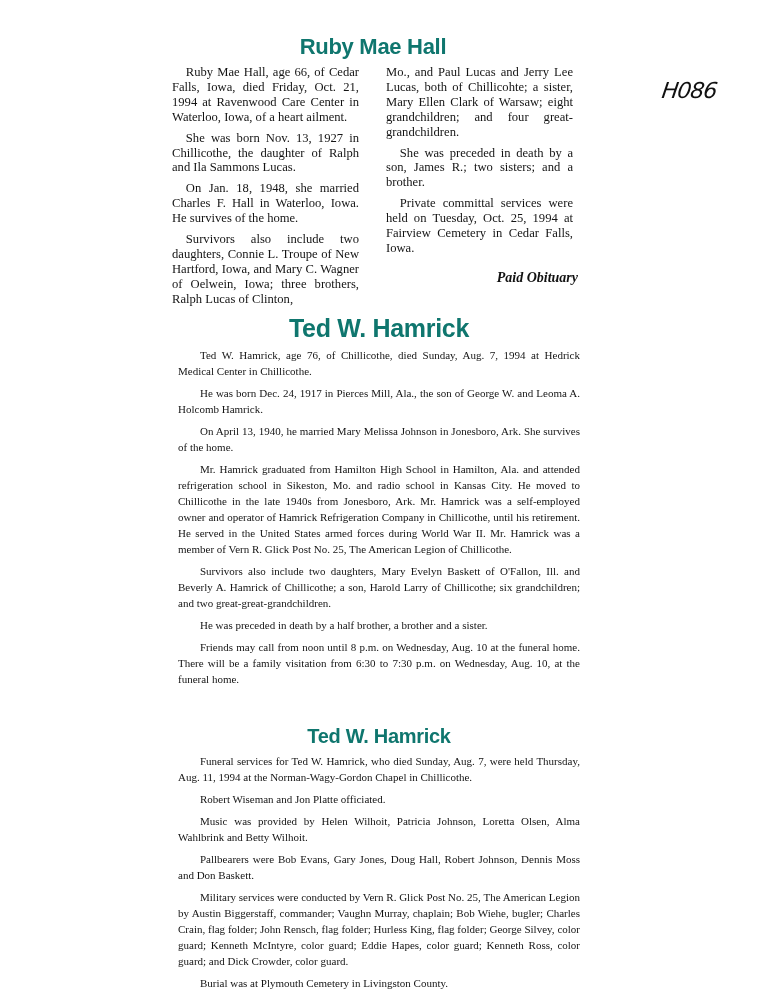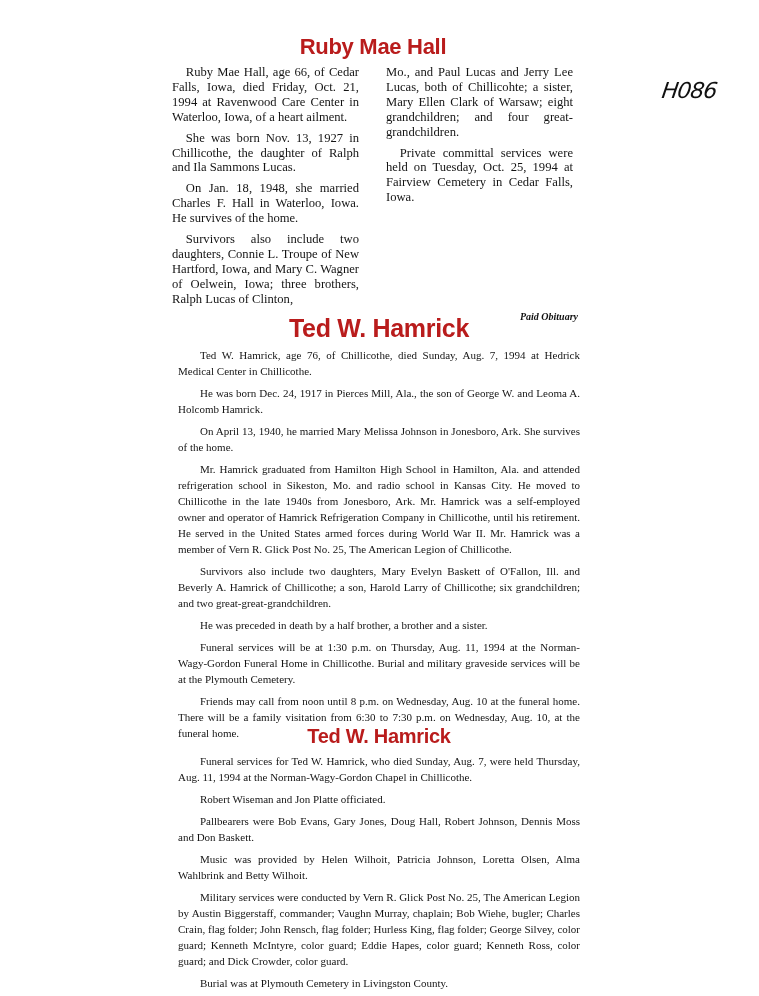--- a/index.html
+++ b/index.html
@@ -1,63 +1,63 @@
 <!DOCTYPE html>
 <html><head>
 <meta charset="utf-8">
 <style>
   html, body { margin: 0; padding: 0; background: #ffffff; }
   body { width: 759px; height: 996px; position: relative; overflow: hidden; color: #111; }
-  .title { position: absolute; font-family: "Liberation Sans", sans-serif; font-weight: bold; text-align: center; color: #b91c1c; letter-spacing: -0.3px; }
+  .title { position: absolute; font-family: "Liberation Sans", sans-serif; font-weight: bold; text-align: center; color: #0f766e; letter-spacing: -0.3px; }
   .col { position: absolute; font-family: "Liberation Serif", serif; color: #141414; text-align: justify; }
   .col p { margin: 6px; text-indent: 1.1em; }
   .ruby { font-size: 12.6px; line-height: 14.9px; }
   .ted { font-size: 11px; line-height: 16px; }
   .ted p { text-indent: 2em; }
-  .sig { position: absolute; font-family: "Liberation Serif", serif; font-style: italic; font-weight: bold; font-size: 10px; color: #111; margin-top: 41px; }
+  .sig { position: absolute; font-family: "Liberation Serif", serif; font-style: italic; font-weight: bold; font-size: 14px; color: #111; }
   .hand { position: absolute; font-family: "DejaVu Sans", sans-serif; font-size: 22px; font-style: italic; color: #111; letter-spacing: -1px; transform: skewX(-8deg); }
 </style>
 </head>
 <body>
 
 <div class="hand" style="left:662px; top:78px;">H086</div>
 
 <div>
   <div class="title" style="left:166px; width:414px; top:34px; font-size:22px;">Ruby Mae Hall</div>
   <div class="col ruby" style="left:166px; top:59px; width:199px;">
     <p>Ruby Mae Hall, age 66, of Cedar Falls, Iowa, died Friday, Oct. 21, 1994 at Ravenwood Care Center in Waterloo, Iowa, of a heart ailment.</p>
     <p>She was born Nov. 13, 1927 in Chillicothe, the daughter of Ralph and Ila Sammons Lucas.</p>
     <p>On Jan. 18, 1948, she married Charles F. Hall in Waterloo, Iowa. He survives of the home.</p>
     <p>Survivors also include two daughters, Connie L. Troupe of New Hartford, Iowa, and Mary C. Wagner of Oelwein, Iowa; three brothers, Ralph Lucas of Clinton,</p>
   </div>
   <div class="col ruby" style="left:380px; top:59px; width:199px;">
     <p class="cont" style="text-indent:0;">Mo., and Paul Lucas and Jerry Lee Lucas, both of Chillicohte; a sister, Mary Ellen Clark of Warsaw; eight grandchildren; and four great-grandchildren.</p>
+    <p>She was preceded in death by a son, James R.; two sisters; and a brother.</p>
     <p>Private committal services were held on Tuesday, Oct. 25, 1994 at Fairview Cemetery in Cedar Falls, Iowa.</p>
   </div>
   <div class="sig" style="left:480px; width:98px; top:270px; text-align:right;">Paid Obituary</div>
 </div>
 
 <div>
   <div class="title" style="left:172px; width:414px; top:314px; font-size:25px;">Ted W. Hamrick</div>
   <div class="col ted" style="left:172px; top:341px; width:414px;">
     <p>Ted W. Hamrick, age 76, of Chillicothe, died Sunday, Aug. 7, 1994 at Hedrick Medical Center in Chillicothe.</p>
     <p>He was born Dec. 24, 1917 in Pierces Mill, Ala., the son of George W. and Leoma A. Holcomb Hamrick.</p>
     <p>On April 13, 1940, he married Mary Melissa Johnson in Jonesboro, Ark. She survives of the home.</p>
     <p>Mr. Hamrick graduated from Hamilton High School in Hamilton, Ala. and attended refrigeration school in Sikeston, Mo. and radio school in Kansas City. He moved to Chillicothe in the late 1940s from Jonesboro, Ark. Mr. Hamrick was a self-employed owner and operator of Hamrick Refrigeration Company in Chillicothe, until his retirement. He served in the United States armed forces during World War II. Mr. Hamrick was a member of Vern R. Glick Post No. 25, The American Legion of Chillicothe.</p>
     <p>Survivors also include two daughters, Mary Evelyn Baskett of O'Fallon, Ill. and Beverly A. Hamrick of Chillicothe; a son, Harold Larry of Chillicothe; six grandchildren; and two great-great-grandchildren.</p>
     <p>He was preceded in death by a half brother, a brother and a sister.</p>
-    <p>Funeral services will be at 1:30 p.m. on Thursday, Aug. 11, 1994 at the Norman-Wagy-Gordon Funeral Home in Chillicothe. Burial and military graveside services will be at the Plymouth Cemetery.</p>
     <p>Friends may call from noon until 8 p.m. on Wednesday, Aug. 10 at the funeral home. There will be a family visitation from 6:30 to 7:30 p.m. on Wednesday, Aug. 10, at the funeral home.</p>
   </div>
 </div>
 
 <div>
   <div class="title" style="left:172px; width:414px; top:725px; font-size:20px;">Ted W. Hamrick</div>
   <div class="col ted" style="left:172px; top:747px; width:414px;">
     <p>Funeral services for Ted W. Hamrick, who died Sunday, Aug. 7, were held Thursday, Aug. 11, 1994 at the Norman-Wagy-Gordon Chapel in Chillicothe.</p>
     <p>Robert Wiseman and Jon Platte officiated.</p>
+    <p>Music was provided by Helen Wilhoit, Patricia Johnson, Loretta Olsen, Alma Wahlbrink and Betty Wilhoit.</p>
     <p>Pallbearers were Bob Evans, Gary Jones, Doug Hall, Robert Johnson, Dennis Moss and Don Baskett.</p>
-    <p>Music was provided by Helen Wilhoit, Patricia Johnson, Loretta Olsen, Alma Wahlbrink and Betty Wilhoit.</p>
     <p>Military services were conducted by Vern R. Glick Post No. 25, The American Legion by Austin Biggerstaff, commander; Vaughn Murray, chaplain; Bob Wiehe, bugler; Charles Crain, flag folder; John Rensch, flag folder; Hurless King, flag folder; George Silvey, color guard; Kenneth McIntyre, color guard; Eddie Hapes, color guard; Kenneth Ross, color guard; and Dick Crowder, color guard.</p>
     <p>Burial was at Plymouth Cemetery in Livingston County.</p>
     <p>Services were under the direction of the Norman-Wagy-Gordon Funeral Home in Chillicothe.</p>
   </div>
 </div>
 
 </body></html>

